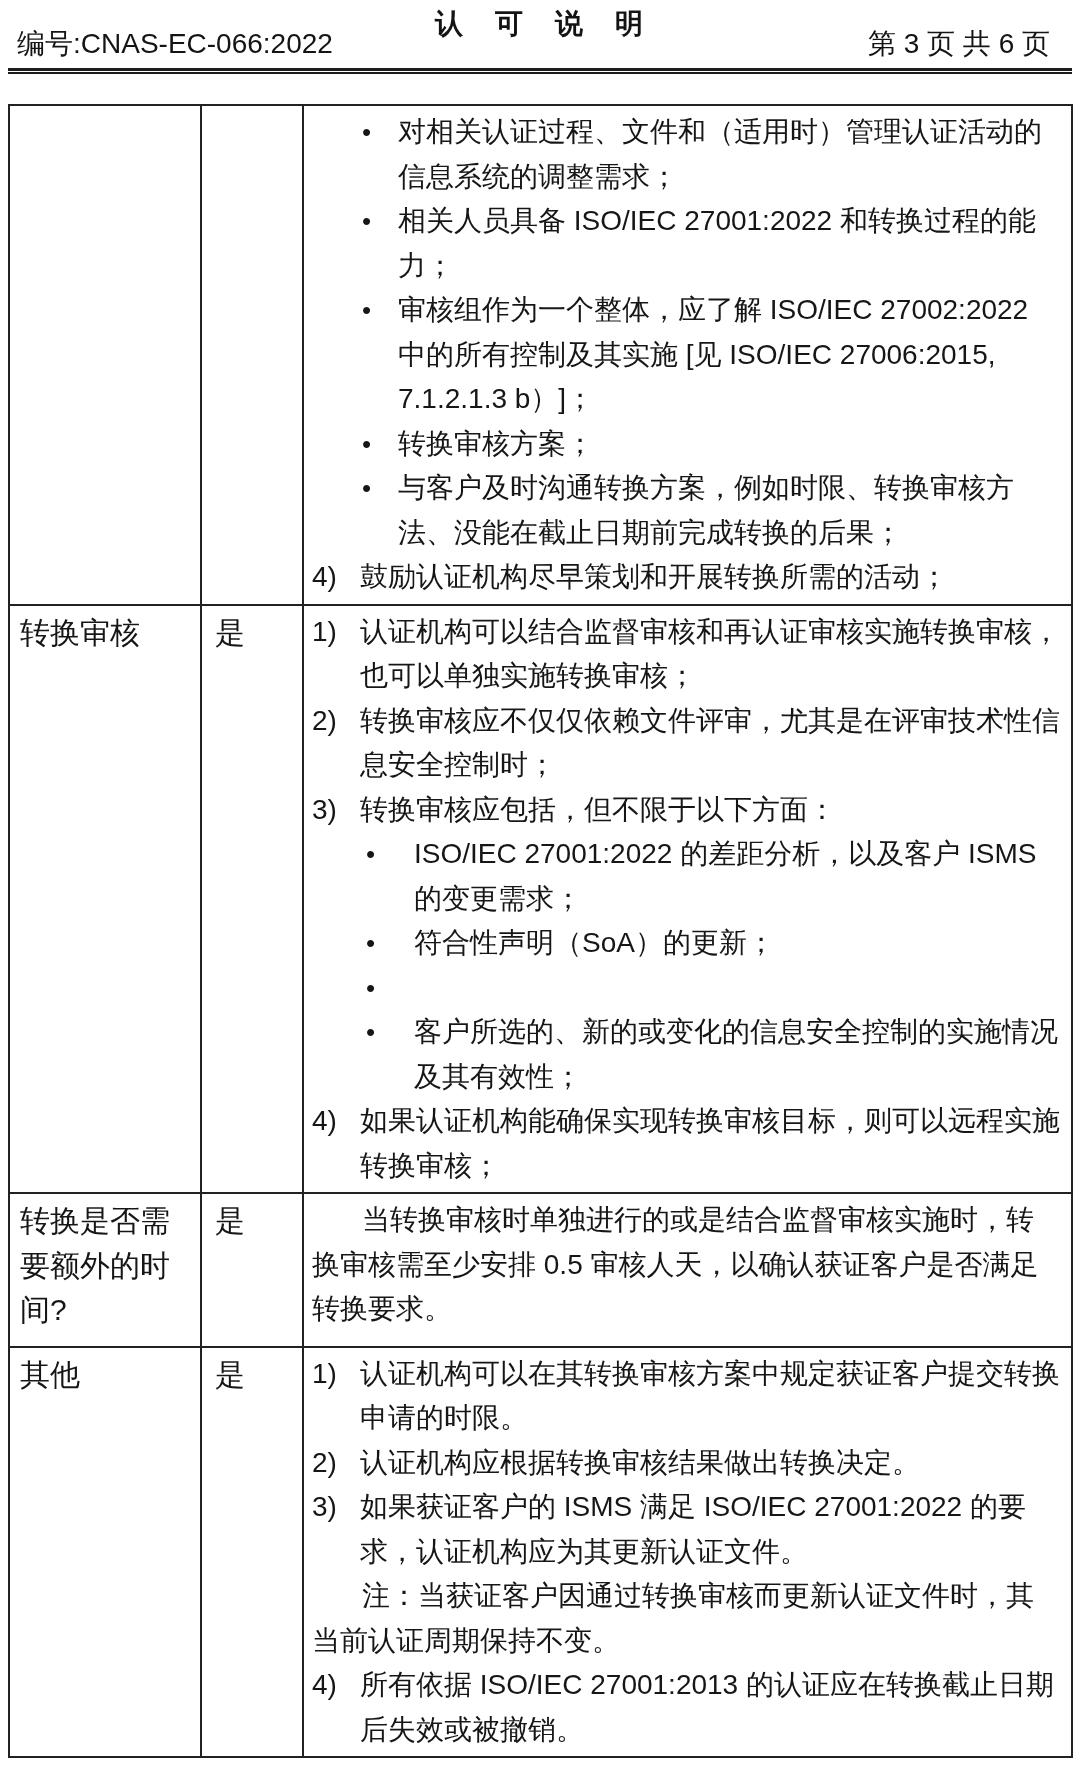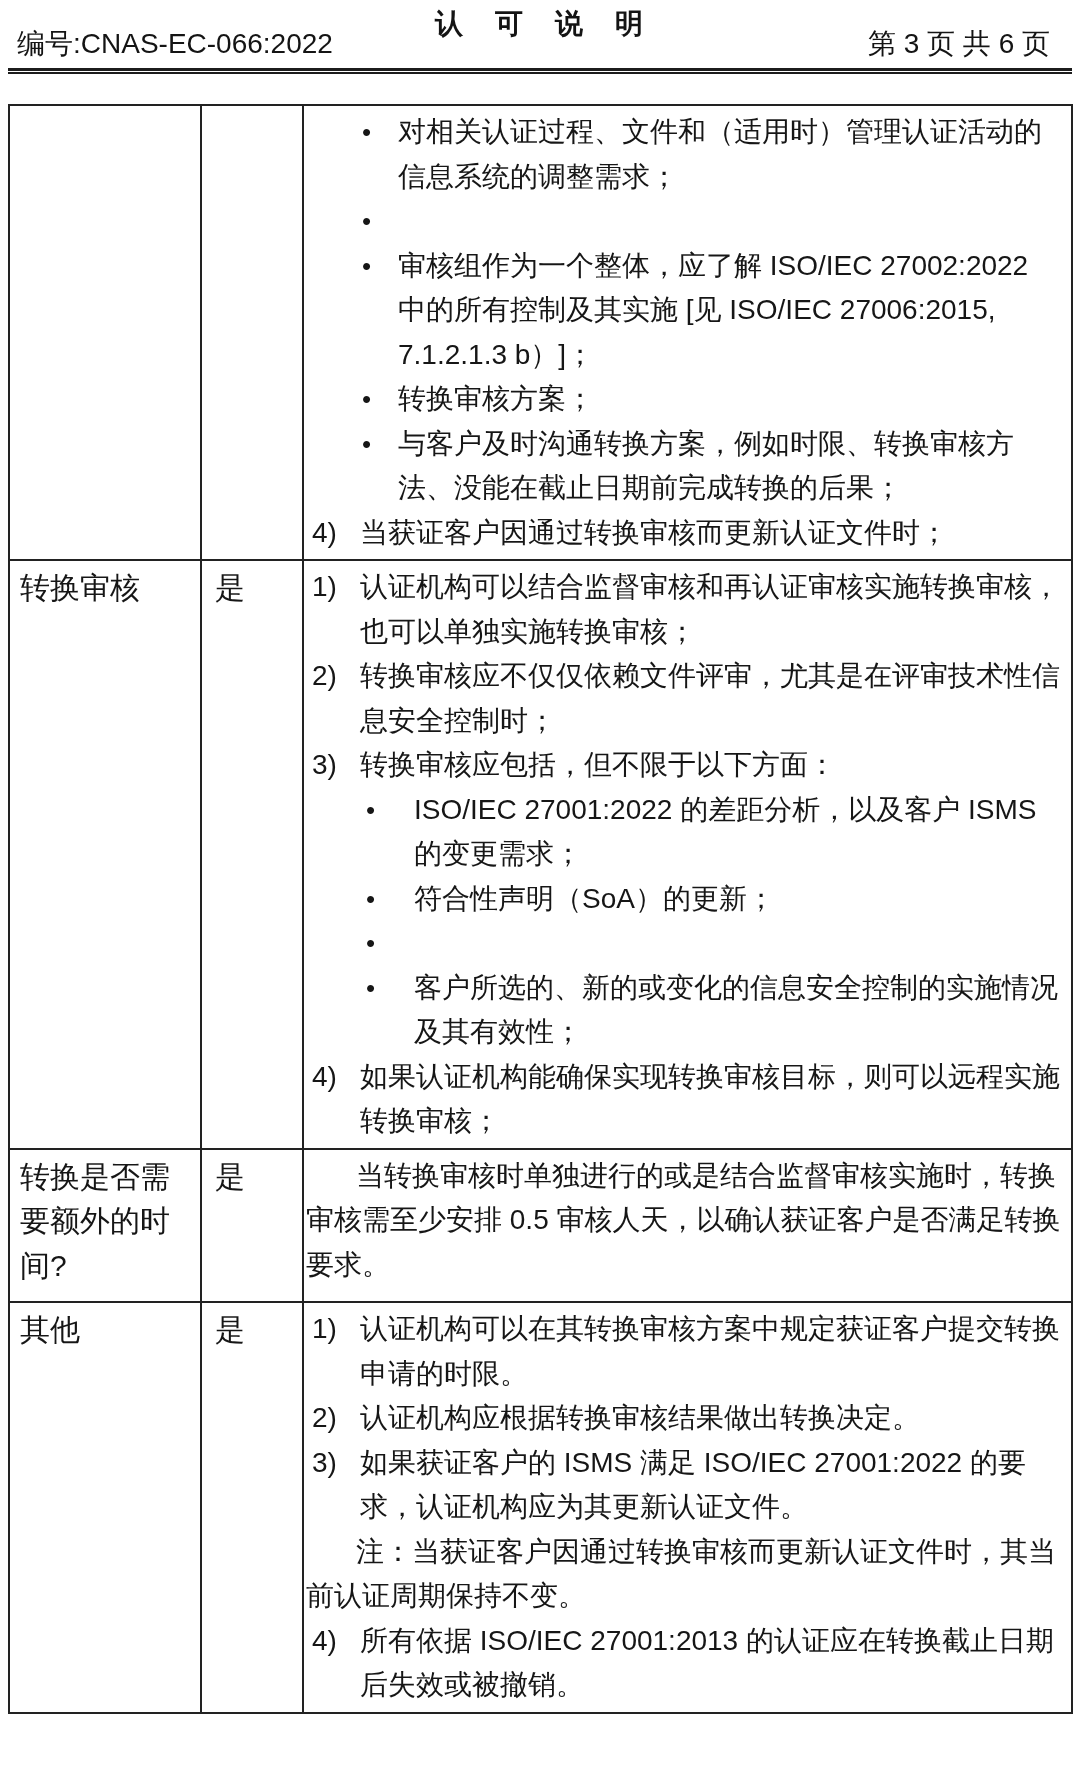--- a/index.html
+++ b/index.html
@@ -50,21 +50,21 @@
   }
   .item { display:flex; align-items:flex-start; }
   .item .marker { flex:none; }
   .item .txt { flex:1 1 auto; }
   .item.num { padding-left:8px; }
   .item.num .marker { width:48px; }
   .item.bullet1 { padding-left:58px; }
   .item.bullet1 .marker { width:36px; font-size:26px; }
   .item.bullet2 { padding-left:62px; }
   .item.bullet2 .marker { width:48px; font-size:26px; }
-  .item.para { display:block; padding-left:2px; text-indent:50px; }
+  .item.para { display:block; padding-left:8px; text-indent:50px; }
 </style>
 </head>
 <body>
 
 <div class="page">
 
   <div class="header">
     <div class="doc-title">认　可　说　明</div>
     <div class="header-row">
       <span>编号:CNAS-EC-066:2022</span>
@@ -78,36 +78,37 @@
       <div class="t-row">
         <div class="cell topic-cell"></div>
         <div class="cell flag-cell"></div>
         <div class="cell content-cell">
           <div class="item bullet1">
             <span class="marker">•</span>
             <span class="txt">对相关认证过程、文件和（适用时）管理认证活动的信息系统的调整需求；</span>
           </div>
           <div class="item bullet1">
             <span class="marker">•</span>
+            <span class="txt">相关人员具备 ISO/IEC 27001:2022 和转换过程的能力；</span>
           </div>
           <div class="item bullet1">
             <span class="marker">•</span>
             <span class="txt">审核组作为一个整体，应了解 ISO/IEC 27002:2022 中的所有控制及其实施 [见 ISO/IEC 27006:2015, 7.1.2.1.3 b）]；</span>
           </div>
           <div class="item bullet1">
             <span class="marker">•</span>
             <span class="txt">转换审核方案；</span>
           </div>
           <div class="item bullet1">
             <span class="marker">•</span>
             <span class="txt">与客户及时沟通转换方案，例如时限、转换审核方法、没能在截止日期前完成转换的后果；</span>
           </div>
           <div class="item num">
             <span class="marker">4)</span>
-            <span class="txt">当获证客户因通过转换审核而更新认证文件时；</span>
+            <span class="txt">鼓励认证机构尽早策划和开展转换所需的活动；</span>
           </div>
         </div>
       </div>
       <div class="t-row">
         <div class="cell topic-cell">转换审核</div>
         <div class="cell flag-cell">是</div>
         <div class="cell content-cell">
           <div class="item num">
             <span class="marker">1)</span>
             <span class="txt">认证机构可以结合监督审核和再认证审核实施转换审核，也可以单独实施转换审核；</span>

